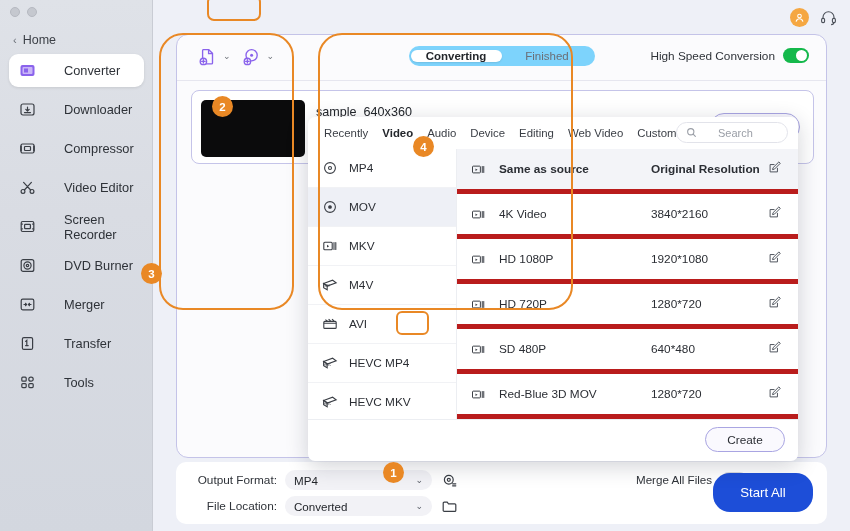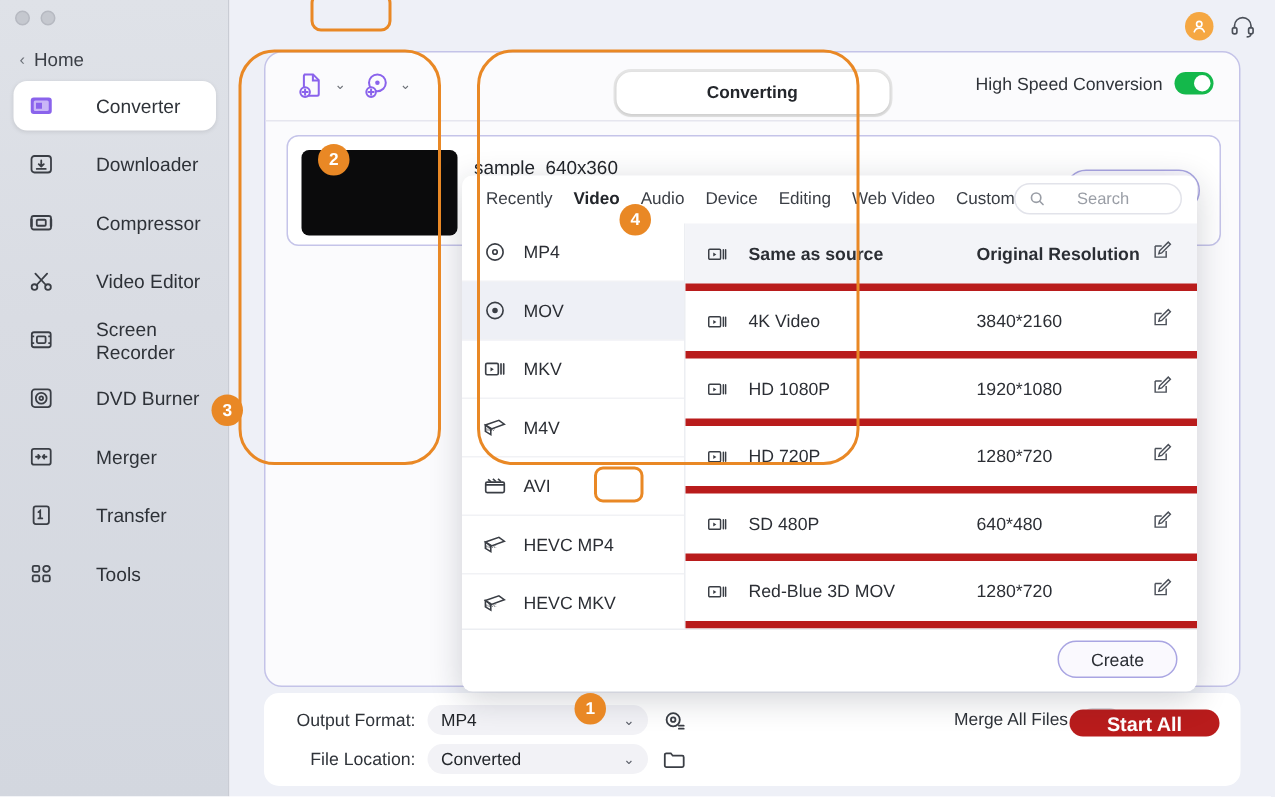--- a/index.html
+++ b/index.html
@@ -70,22 +70,22 @@
   .card-toolbar {
     position: absolute; left: 0; top: 0; width: 100%; height: 46px;
     border-bottom: 1px solid #e6e6ef;
   }
   .tool-icons { position: absolute; left: 21px; top: 12px; display: flex; align-items: center; gap: 11px; }
   .tool-btn { display: flex; align-items: center; gap: 6px; }
   .chev-sm { font-size: 9px; color: #6e7279; line-height: 1; }
 
   .segment {
     position: absolute; left: 50%; transform: translateX(-50%); top: 11px;
-    width: 186px; height: 32px; border-radius: 12px;
-    background: #e5e5e5; display: flex; padding: 2px;
+    width: 186px; height: 20px; border-radius: 12px;
+    background: #7dd3fc; display: flex; padding: 2px; align-items: center;
   }
   .seg {
     flex: 1; display: flex; align-items: center; justify-content: center;
     font-size: 11.5px; color: #6b6f77; border-radius: 10px;
   }
   .seg.active { background: #ffffff; color: #23262b; font-weight: 600; box-shadow: 0 1px 2px rgba(0,0,0,.10); }
 
   .hsc { position: absolute; right: 17px; top: 13px; display: flex; align-items: center; gap: 8px; }
   .hsc-label { font-size: 11.8px; color: #2f3339; }
   .toggle-on {
@@ -159,24 +159,24 @@
   }
   .select .caret {
     position: absolute; right: 9px; top: 50%; transform: translateY(-50%);
     font-size: 9px; color: #5c6069;
   }
   .mini-ico { margin-left: 9px; width: 17px; height: 17px; }
   .merge { position: absolute; left: 460px; top: 10px; display: flex; align-items: center; gap: 9px; }
   .merge-label { font-size: 11.6px; color: #2f3339; }
   .start-all {
     position: absolute; right: 14px; top: 11px;
-    width: 100px; height: 18px; border-radius: 17px;
-    background: #b91c1c; color: #fff;
+    width: 100px; height: 39px; border-radius: 17px;
+    background: #1d4ed8; color: #fff;
     display: flex; align-items: center; justify-content: center;
-    font-size: 13.2px; font-weight: 700;
+    font-size: 13.2px; font-weight: 400;
   }
 
   
   .panel {
     position: absolute; left: 155px; top: 117px;
     width: 490px; height: 344px;
     background: #ffffff;
     border-radius: 7px;
     box-shadow: 0 5px 22px rgba(25,30,50,.20);
     overflow: hidden;
@@ -408,20 +408,21 @@
                 <circle cx="9.6" cy="8.2" r="1.5" fill="#8a63ec" stroke="none"></circle>
                 <circle cx="5.4" cy="14.4" r="3.2" fill="#fbfbfd"></circle>
                 <path d="M5.4 12.7v3.4M3.7 14.4h3.4" stroke-linecap="round"></path>
               </svg>
             <span class="chev-sm">⌄</span>
           </div>
         </div>
 
         <div class="segment">
           <div class="seg active">Converting</div>
+          <div class="seg">Finished</div>
         </div>
 
         <div class="hsc">
           <span class="hsc-label">High Speed Conversion</span>
           <div class="toggle-on"></div>
         </div>
       </div>
 
       <div class="file-row">
         <div class="thumb"></div>

